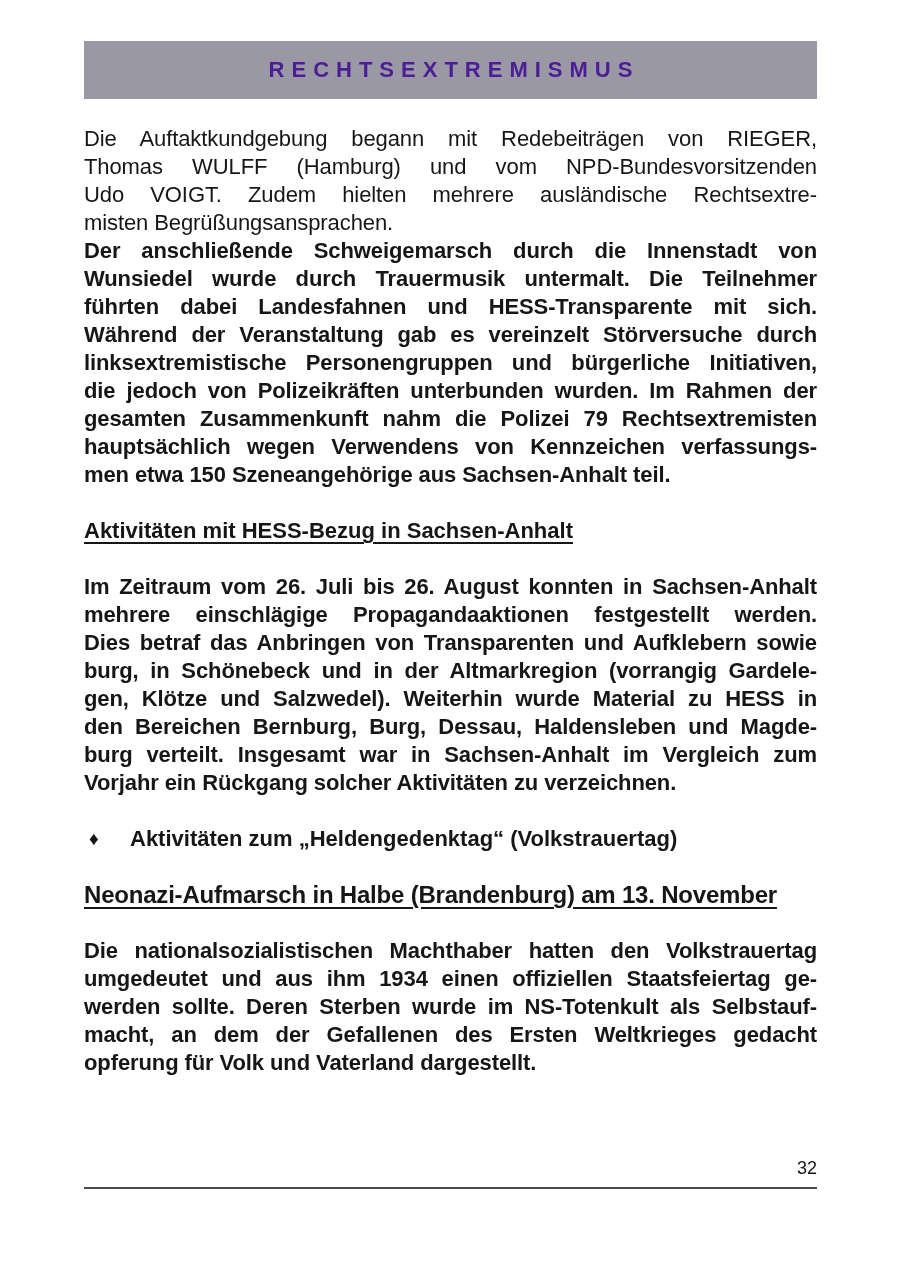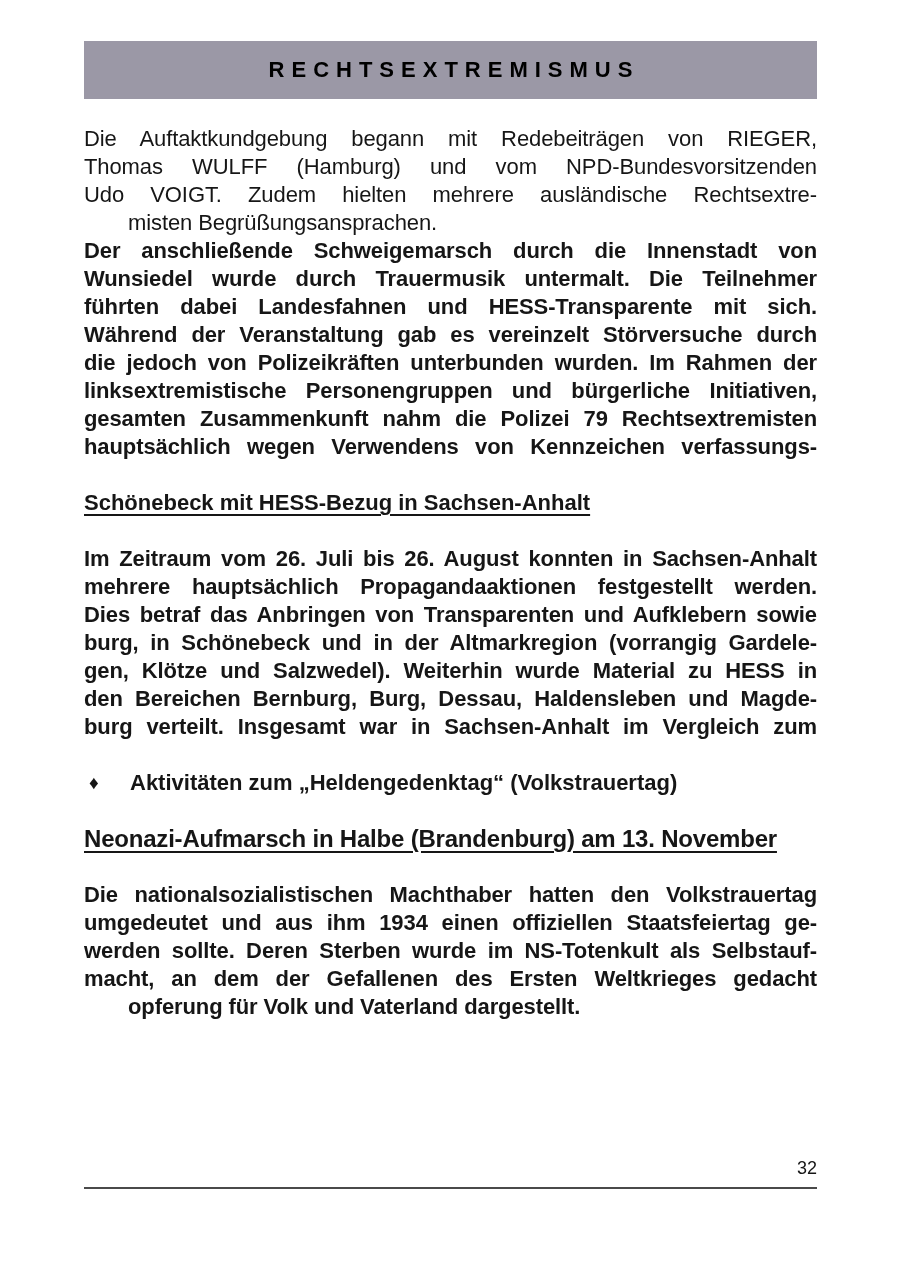--- a/index.html
+++ b/index.html
@@ -24,21 +24,21 @@
     font-size:22px; line-height:28px;
   }
   .block + .block { margin-top:28px;font-weight:bold; }
   .para + .para { margin-top:0; }
   .line {
     text-align:justify;
     text-align-last:justify;
     letter-spacing:-0.1px;
     white-space:normal;
   }
-  .line-last { text-align-last:left;margin-left:44px; }
+  .line-last { text-align-last:left; }
   .uheading {
     text-decoration:underline;
     text-underline-offset:4px;
     text-decoration-thickness:1.5px;
   }
   .uheading.wide { font-size:24px; letter-spacing:-0.2px;margin-top:28px; }
   .bullet-row { display:flex; font-weight:bold; }
   .bullet-glyph {
     flex:0 0 46px; width:46px;
     padding-left:5px; box-sizing:border-box;
@@ -51,50 +51,52 @@
   }
   .page-number {
     position:absolute; top:1154px; right:83px;
     font-size:18px; line-height:28px;
   }
 </style>
 </head>
 <body>
 
 <div class="page" style="color: rgb(22, 22, 22);">
-  <div class="banner" style="background: rgb(155, 152, 166); color: #000000;">
+  <div class="banner" style="background: rgb(155, 152, 166); color: #4c1d95;">
     <span>RECHTSEXTREMISMUS</span>
   </div>
 
   <div class="content" id="content">
       <div class="block para">
         <div class="line">Die Auftaktkundgebung begann mit Redebeiträgen von RIEGER,</div>
         <div class="line">Thomas WULFF (Hamburg) und vom NPD-Bundesvorsitzenden</div>
         <div class="line">Udo VOIGT. Zudem hielten mehrere ausländische Rechtsextre-</div>
         <div class="line line-last">misten Begrüßungsansprachen.</div>
       </div>
       <div class="block para">
         <div class="line">Der anschließende Schweigemarsch durch die Innenstadt von</div>
         <div class="line">Wunsiedel wurde durch Trauermusik untermalt. Die Teilnehmer</div>
         <div class="line">führten dabei Landesfahnen und HESS-Transparente mit sich.</div>
         <div class="line">Während der Veranstaltung gab es vereinzelt Störversuche durch</div>
+        <div class="line">linksextremistische Personengruppen und bürgerliche Initiativen,</div>
         <div class="line">die jedoch von Polizeikräften unterbunden wurden. Im Rahmen der</div>
-        <div class="line">linksextremistische Personengruppen und bürgerliche Initiativen,</div>
         <div class="line">gesamten Zusammenkunft nahm die Polizei 79 Rechtsextremisten</div>
         <div class="line">hauptsächlich wegen Verwendens von Kennzeichen verfassungs-</div>
+        <div class="line line-last">men etwa 150 Szeneangehörige aus Sachsen-Anhalt teil.</div>
       </div>
-      <div class="block uheading">Schönebeck mit HESS-Bezug in Sachsen-Anhalt</div>
+      <div class="block uheading">Aktivitäten mit HESS-Bezug in Sachsen-Anhalt</div>
       <div class="block para">
         <div class="line">Im Zeitraum vom 26. Juli bis 26. August konnten in Sachsen-Anhalt</div>
-        <div class="line">mehrere hauptsächlich Propagandaaktionen festgestellt werden.</div>
+        <div class="line">mehrere einschlägige Propagandaaktionen festgestellt werden.</div>
         <div class="line">Dies betraf das Anbringen von Transparenten und Aufklebern sowie</div>
         <div class="line">burg, in Schönebeck und in der Altmarkregion (vorrangig Gardele-</div>
         <div class="line">gen, Klötze und Salzwedel). Weiterhin wurde Material zu HESS in</div>
         <div class="line">den Bereichen Bernburg, Burg, Dessau, Haldensleben und Magde-</div>
         <div class="line">burg verteilt. Insgesamt war in Sachsen-Anhalt im Vergleich zum</div>
+        <div class="line line-last">Vorjahr ein Rückgang solcher Aktivitäten zu verzeichnen.</div>
       </div>
       <div class="block bullet-row">
         <span class="bullet-glyph">♦</span>
         <span class="bullet-text">Aktivitäten zum „Heldengedenktag“ (Volkstrauertag)</span>
       </div>
       <div class="block uheading wide">Neonazi-Aufmarsch in Halbe (Brandenburg) am 13. November</div>
       <div class="block para">
         <div class="line">Die nationalsozialistischen Machthaber hatten den Volkstrauertag</div>
         <div class="line">umgedeutet und aus ihm 1934 einen offiziellen Staatsfeiertag ge-</div>
         <div class="line">werden sollte. Deren Sterben wurde im NS-Totenkult als Selbstauf-</div>

